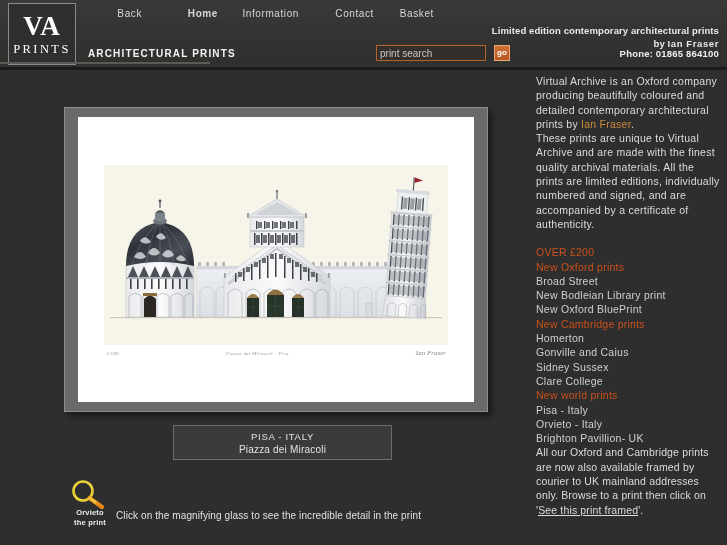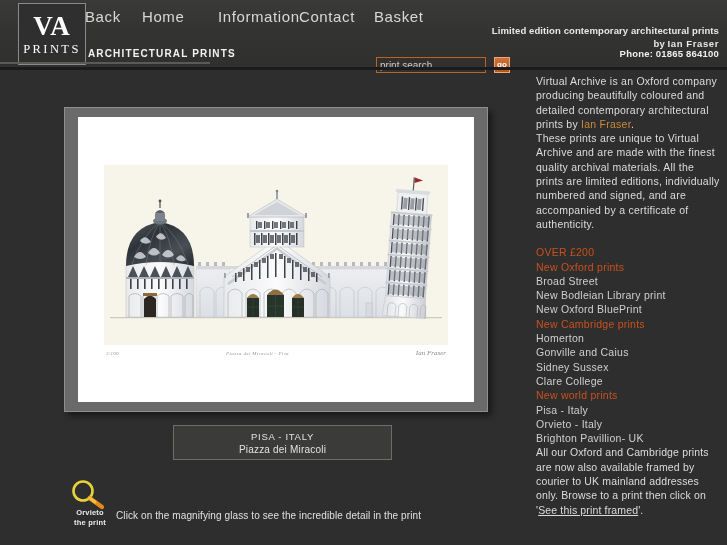--- a/index.html
+++ b/index.html
@@ -25,21 +25,21 @@
   #header-underline {
     position: absolute; left: 0; top: 67px; width: 727px; height: 3px;
     background: #1b1b1b;
   }
   #header-hilite {
     position: absolute; left: 0; top: 62px; width: 210px; height: 2px;
     background: #5a5a57;
   }
 
   #logo-box {
-    position: absolute; left: 18px; top: 3px;
+    position: absolute; left: 8px; top: 3px;
     width: 68px; height: 62px;
     background: #2f2f2f;
     border: 1px solid #8a8a8a;
     display: flex; flex-direction: column;
     align-items: center; justify-content: center;
     color: #ffffff;
   }
   #logo-va {
     font-family: "Liberation Serif", serif;
     font-size: 27px; font-weight: bold; letter-spacing: 1px;
@@ -51,27 +51,28 @@
     line-height: 16px; margin-top: 1px;
   }
 
   #navbar {
     position: absolute; left: 85px; top: 8px;
     height: 18px;
     display: flex;
   }
   .nav-item {
     color: #d8d8d8;
-    font-size: 15px;
+    font-size: 10px;
     letter-spacing: 0.6px;
     text-decoration: none;
     cursor: pointer;
+    text-align: right;
   }
   .nav-item:nth-child(1) { width: 57px; }
-  .nav-item:nth-child(2) { width: 76px; }
+  .nav-item:nth-child(2) { width: 76px; font-weight: bold; }
   .nav-item:nth-child(3) { width: 81px; }
   .nav-item:nth-child(4) { width: 75px; }
   .nav-item:nth-child(5) { width: 60px; }
 
   #section-title {
     position: absolute; left: 88px; top: 48px;
     color: #f2f2f2;
     font-size: 10px; font-weight: bold;
     letter-spacing: 1.15px;
   }
@@ -89,21 +90,21 @@
   #phone {
     position: absolute; right: 8px; top: 48px;
     color: #f0f0f0;
     font-size: 9.5px; font-weight: bold;
     letter-spacing: 0.2px;
   }
 
   
   #search-wrap {
     position: absolute; left: 376px; top: 45px;
-    display: flex; align-items: center; margin-top: 12px;
+    display: flex; align-items: center;
   }
   #search-input {
     width: 110px; height: 16px;
     background: #332f2c;
     border: 1px solid #b5642a;
     color: #cfcfcf;
     font-family: "Liberation Sans", sans-serif;
     font-size: 10px;
     padding: 0 3px;
     outline: none;

